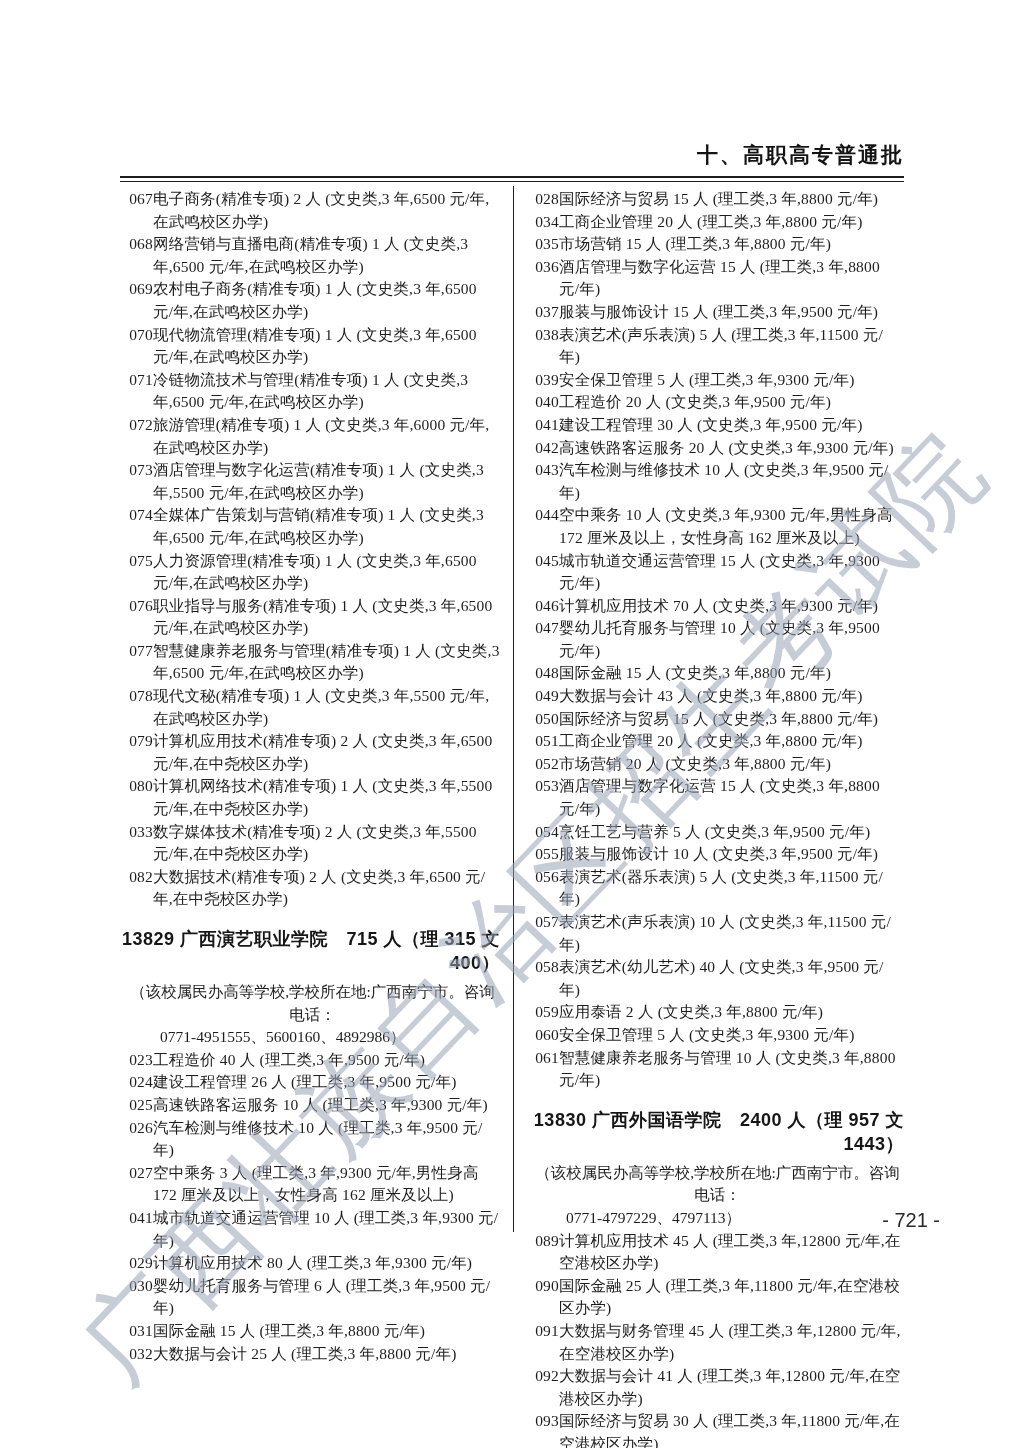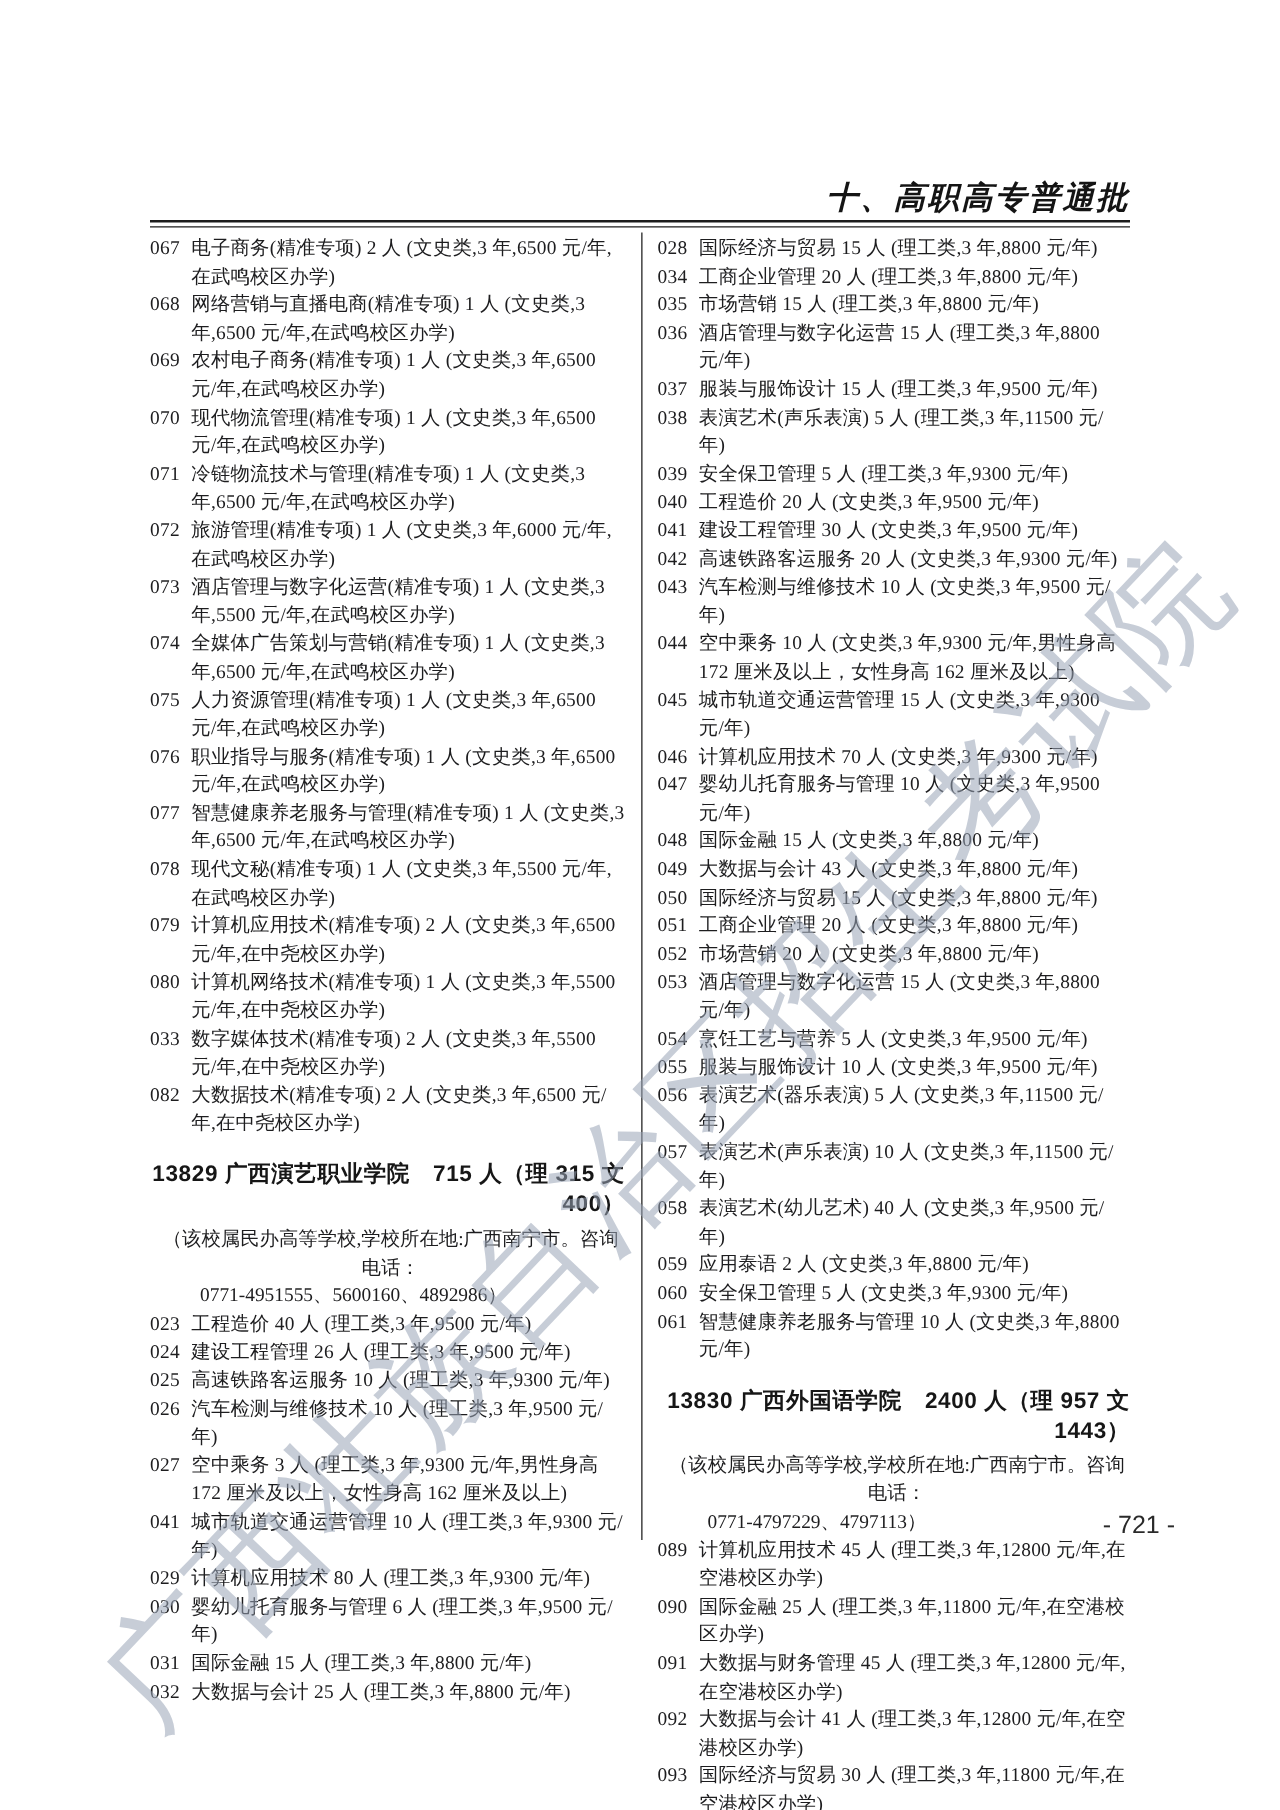--- a/index.html
+++ b/index.html
@@ -10,23 +10,22 @@
     font-family:"Liberation Serif", serif;
     color:#1d1d1f;
     overflow:hidden;
   }
   .page { position:absolute; inset:0; }
 
   .page-header {
     position:absolute; top:141px; left:120px; width:784px;
     text-align:right;
     font-family:"Liberation Sans", sans-serif;
-    font-weight:bold; font-size:25px; letter-spacing:2px;
+    font-weight:bold; font-size:21px; letter-spacing:2px;
     color:#141414;
-    font-style:italic;
   }
   .double-rule {
     position:absolute; top:176px; left:120px; width:784px; height:3px;
     border-top:2px solid #1c1c1c;
     border-bottom:1px solid #1c1c1c;
   }
   .col-divider {
     position:absolute; top:186px; left:513px; width:1px; height:1046px;
     background:#1c1c1c;
   }
@@ -36,21 +35,21 @@
     display:flex;
   }
   .col { width:380px; }
   .col-r { margin-left:26px; width:378px; }
 
   .entry {
     font-size:15.5px; line-height:22.6px;
     padding-left:33px; text-indent:-33px;
     letter-spacing:0.2px;
   }
-  .entry .num { display:inline-block; width:33px; text-indent:0; }
+  .entry .num { display:inline-block; width:33px; text-indent:0;text-align:right; }
 
   .section-title {
     font-family:"Liberation Sans", sans-serif;
     font-weight:bold; font-size:18px;
     text-align:right;
     line-height:24px;
     margin-top:16px; margin-bottom:6px;
     letter-spacing:0.5px;
     color:#161616;
   }

